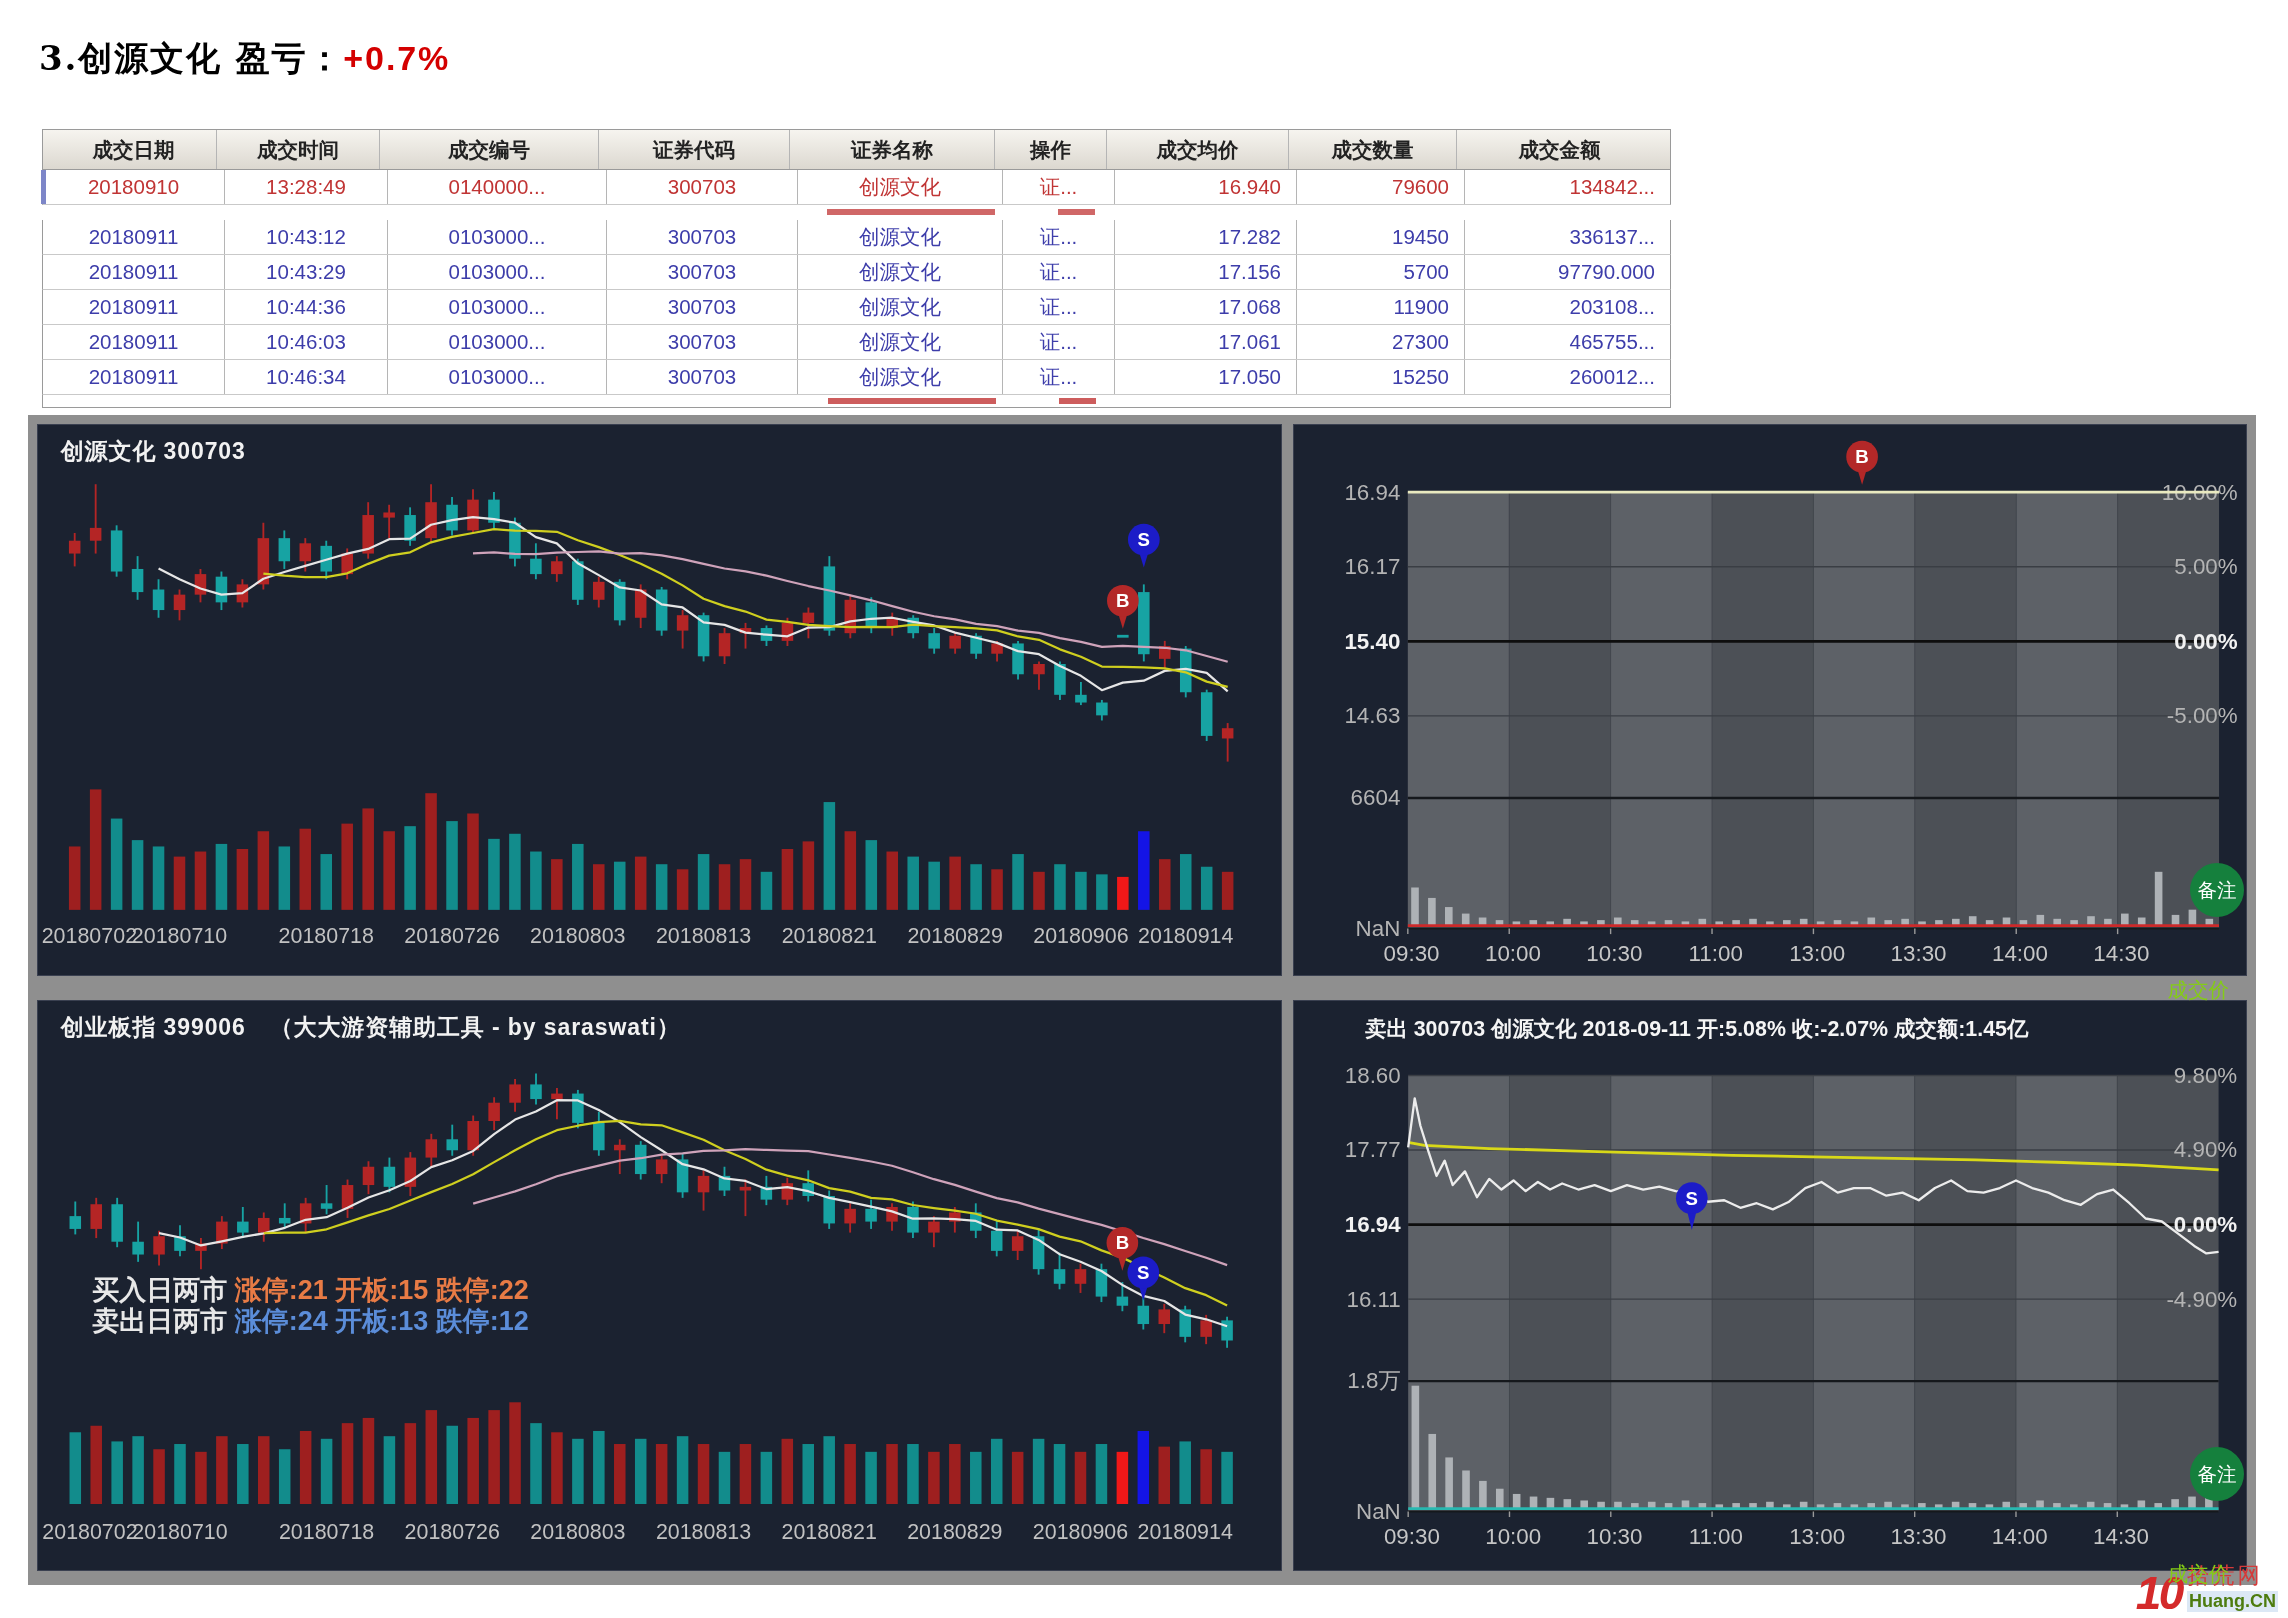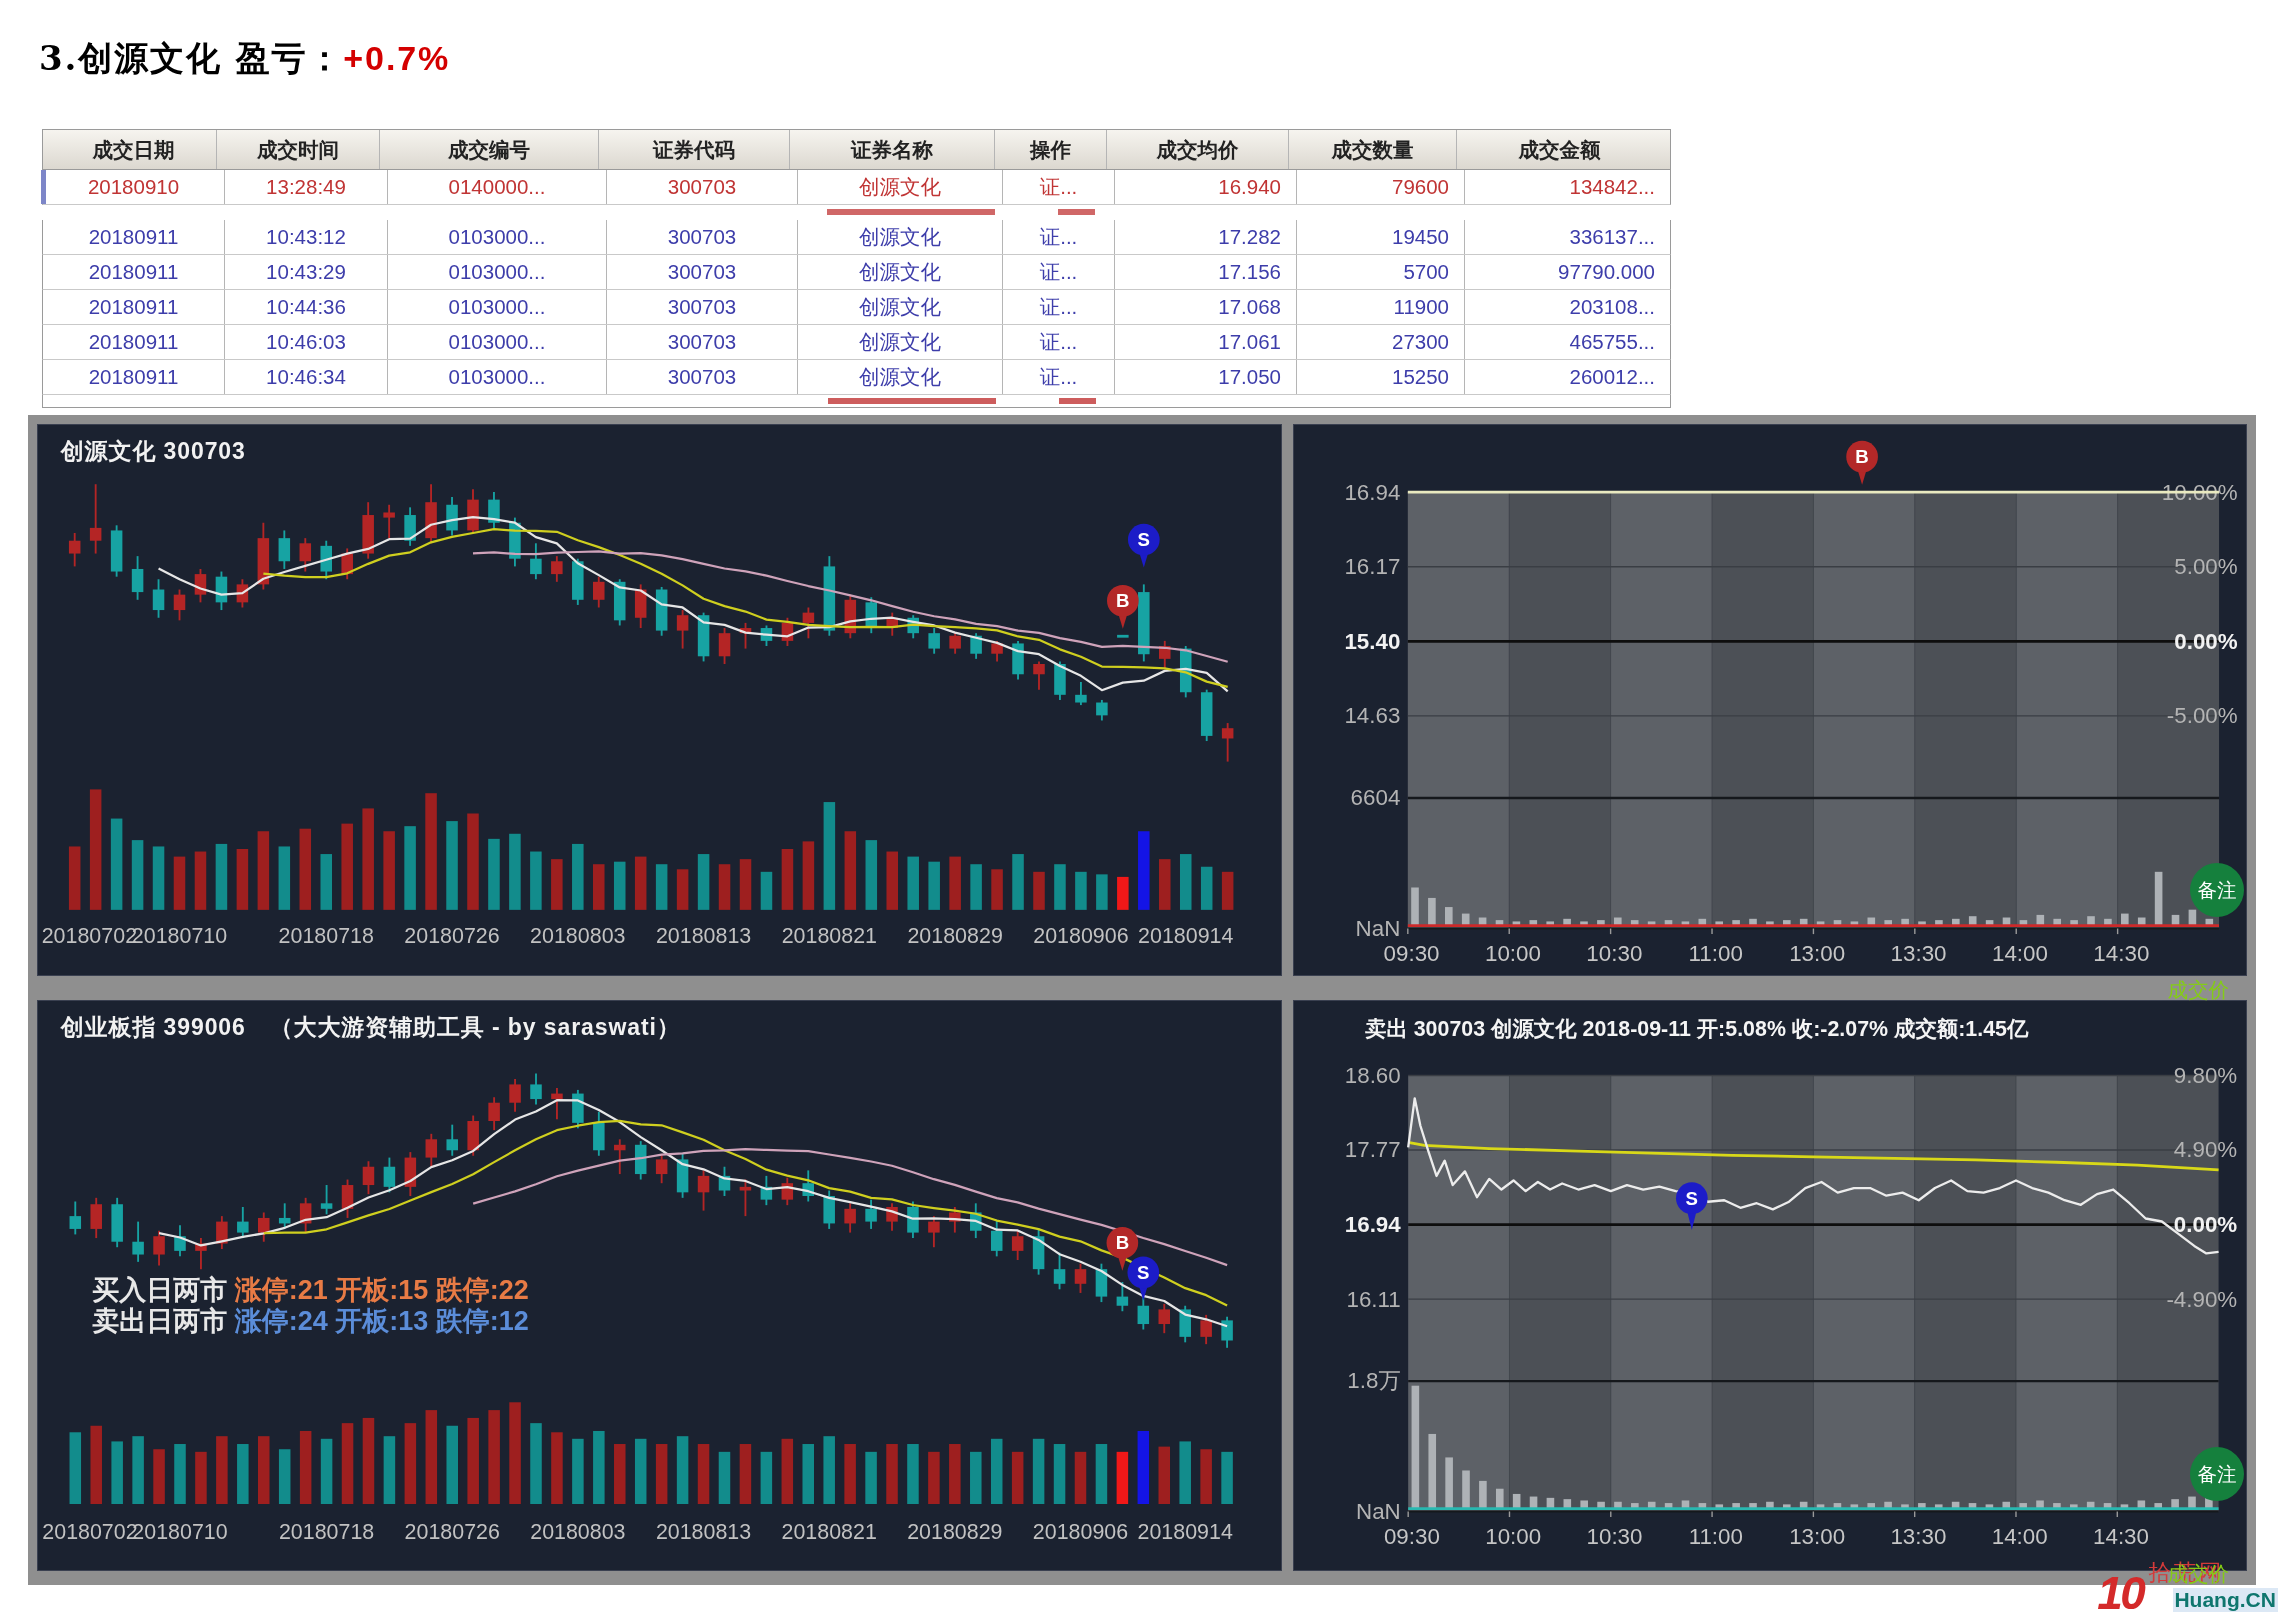--- a/index.html
+++ b/index.html
@@ -45,21 +45,21 @@
   .stats .sellv{color:#5b8dd9;}
   .note-btn{position:absolute;width:54px;height:54px;border-radius:50%;background:#15803d;color:#fff;
             font-size:19.6px;display:flex;align-items:center;justify-content:center;z-index:3;}
   .price-lbl{position:absolute;color:#84cc16;font-size:20.5px;z-index:2;white-space:nowrap;margin-top:48px;}
 
   
   .watermark{position:absolute;right:11.2px;bottom:5.6px;display:flex;align-items:flex-end;}
   .wm-num{color:#d42a2a;font-size:46px;font-weight:bold;font-style:italic;line-height:37px;letter-spacing:-2.8px;}
   .wm-col{margin-left:5.6px;}
   .wm-site{color:#d43a3a;font-size:22.4px;letter-spacing:2.8px;}
-  .wm-domain{color:#0f766e;font-size:21px;font-weight:bold;background:#dce8f5;padding:0 1.9px;margin-left:24px;}
+  .wm-domain{color:#4d7c0f;font-size:18px;font-weight:bold;background:#dce8f5;padding:0 1.9px;}
 </style>
 </head>
 <body>
 
 <div class="doc-title">
   <span>3.创源文化  盈亏：</span><span class="pl">+0.7%</span>
 </div>
 
 <div class="trade-table" id="tradeTable">
     <div class="t-row hdr">

